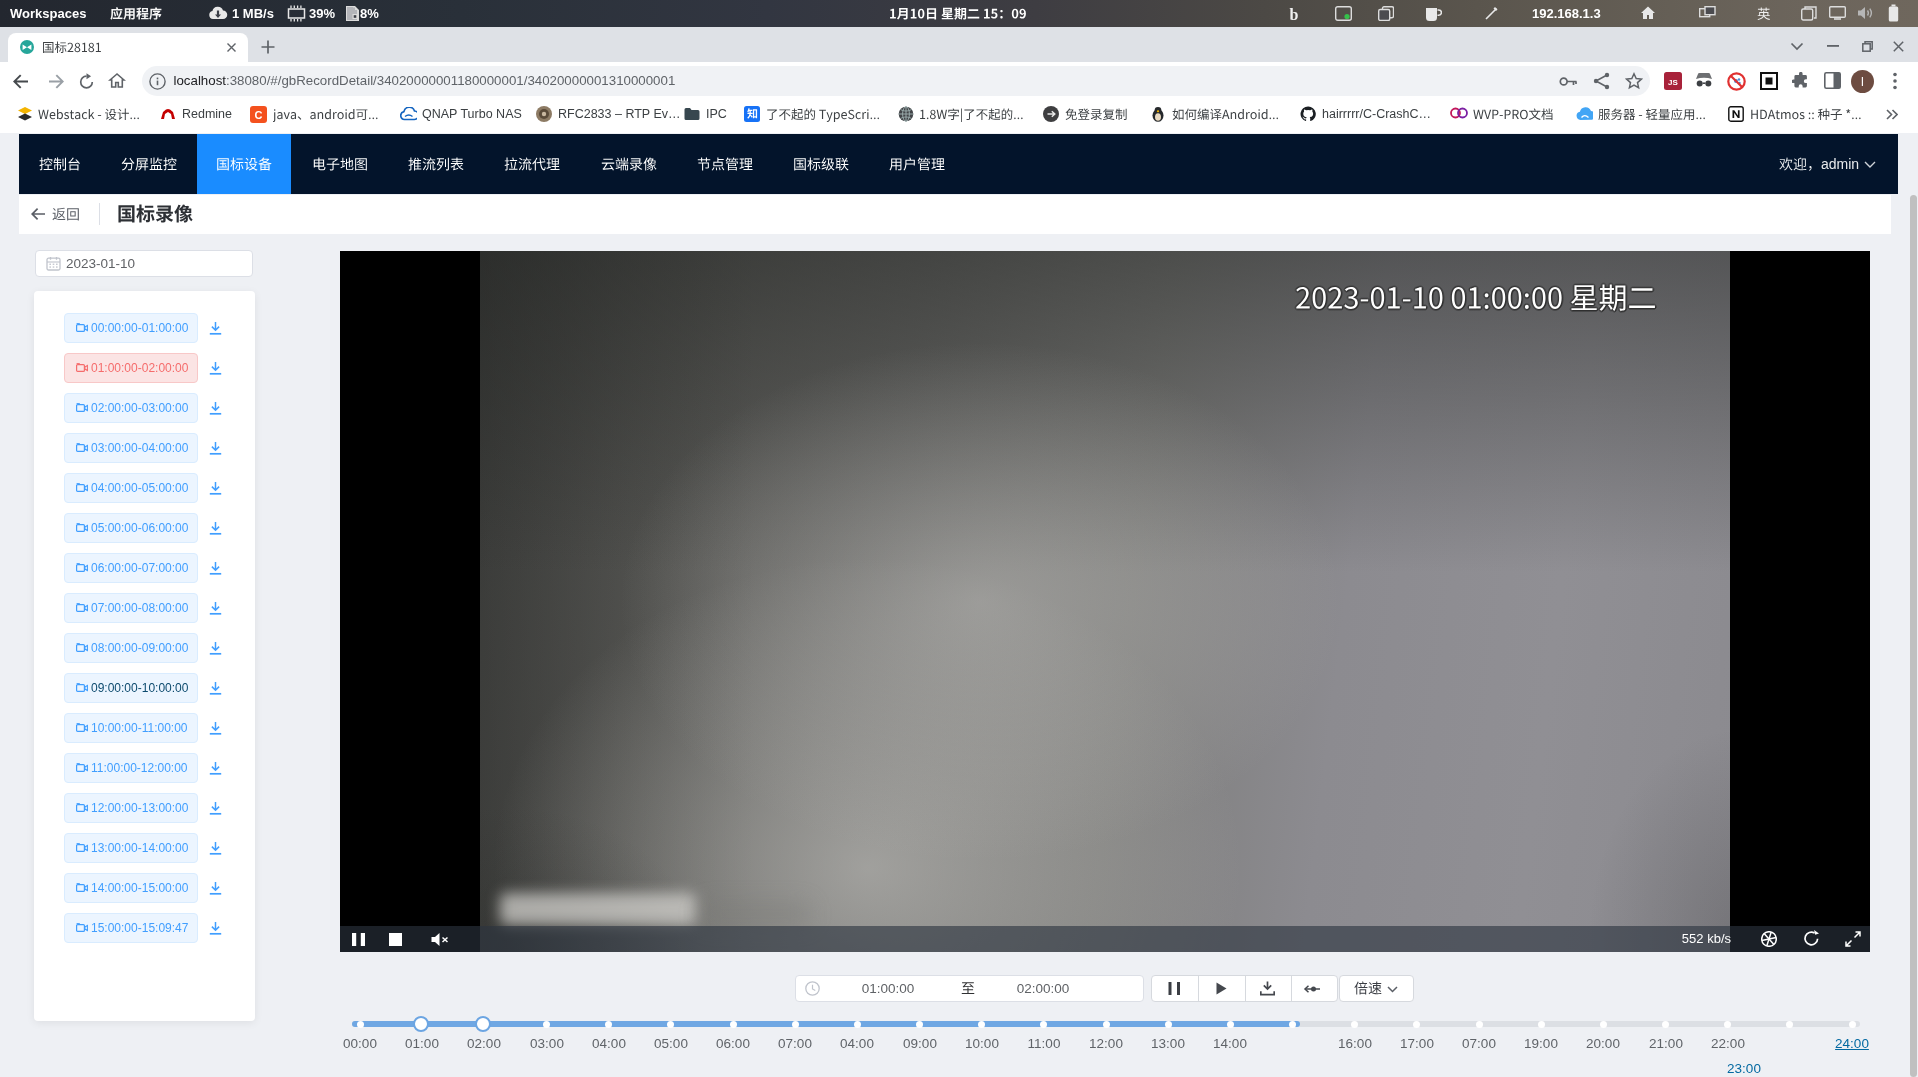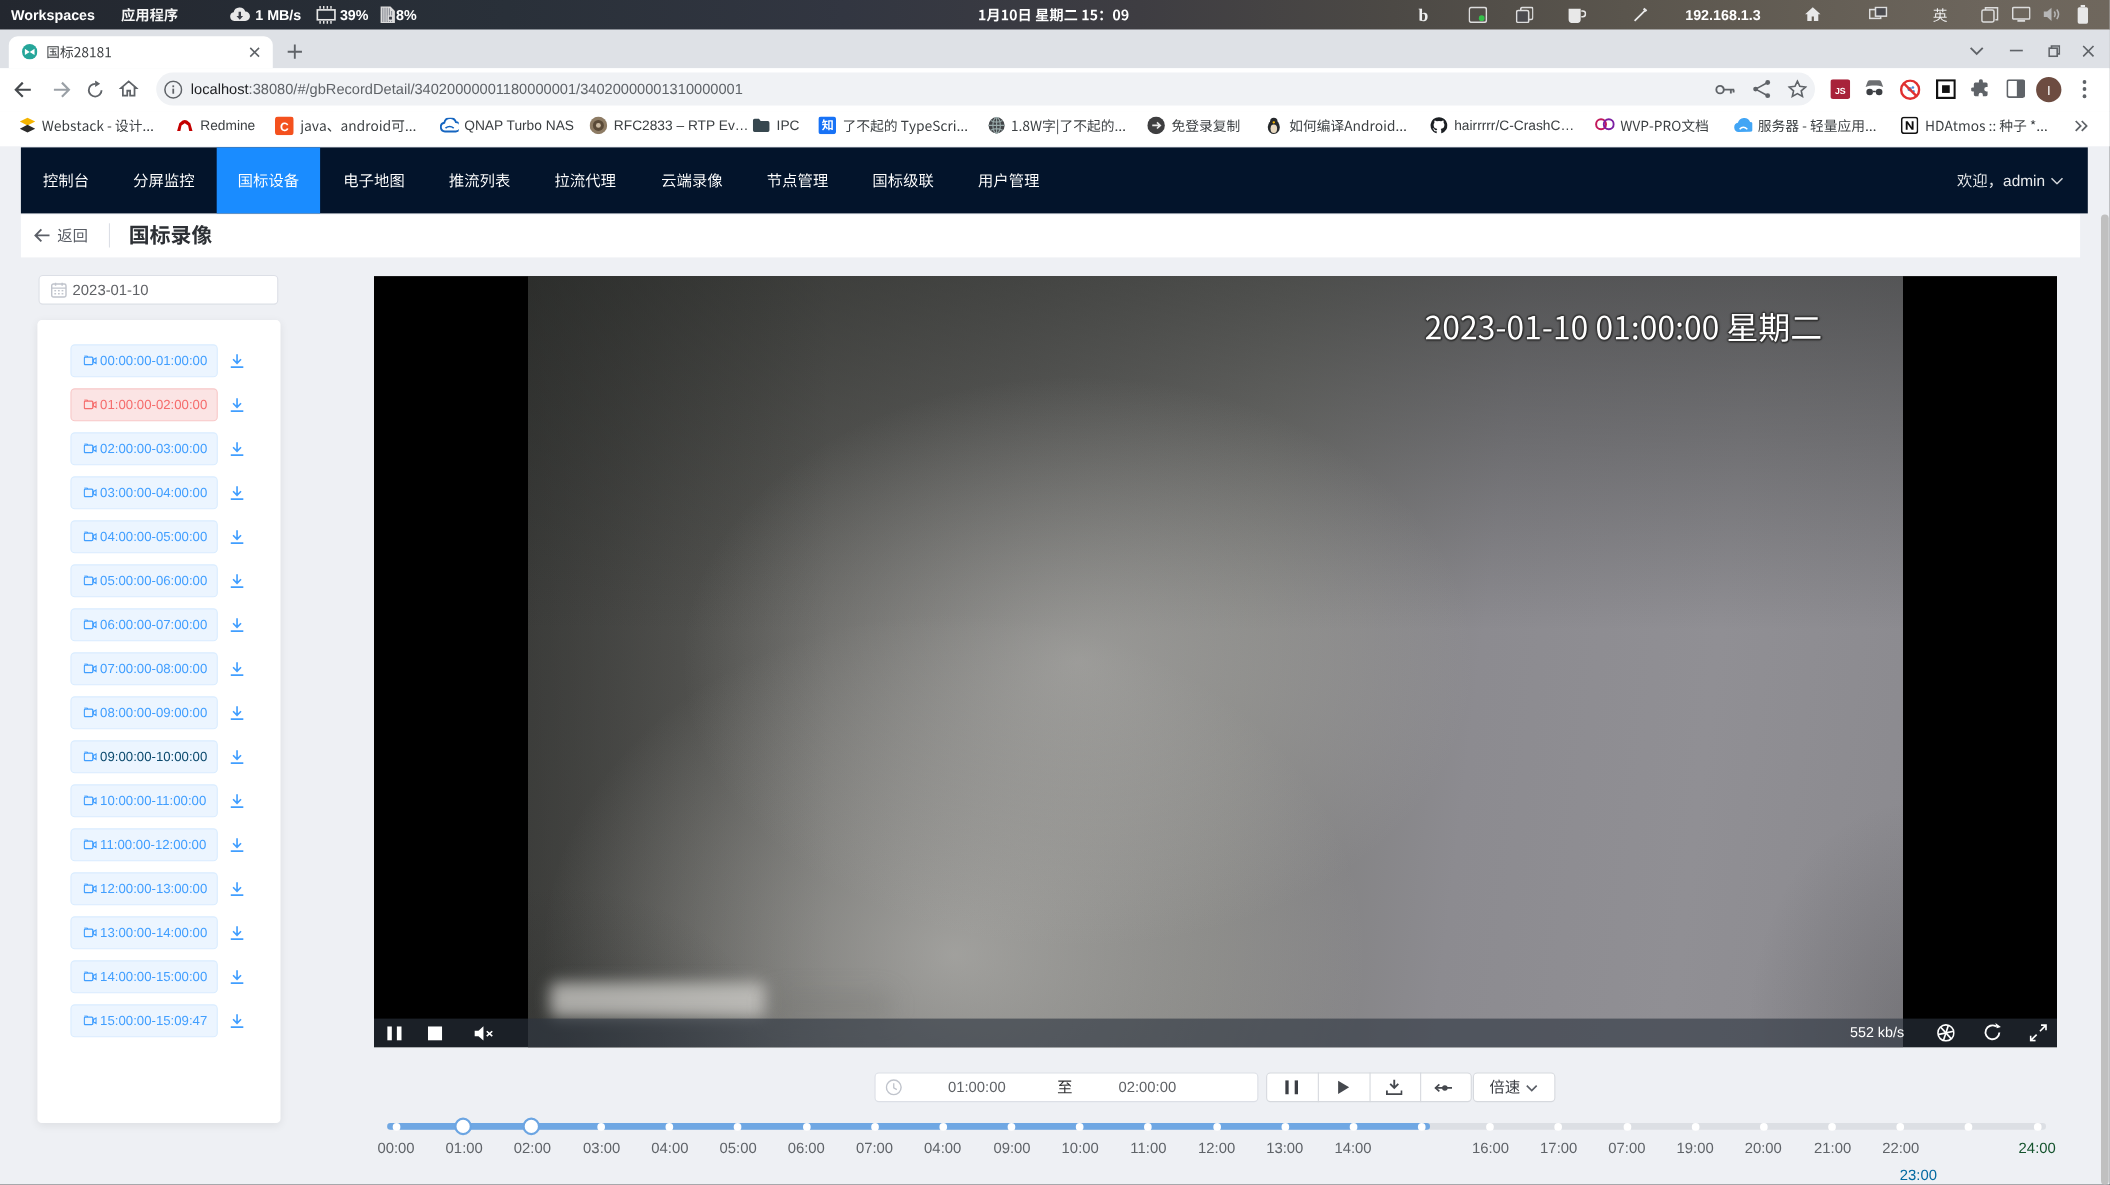--- a/index.html
+++ b/index.html
@@ -930,14 +930,14 @@
 <div style="position:absolute;left:1541px;top:1036.0px;font:400 13.5px 'Liberation Sans', sans-serif;color:#5f6368;line-height:16px;white-space:pre;transform:translateX(-50%);">19:00</div>
 <div style="position:absolute;left:1599.9px;top:1020.5px;width:7px;height:7px;border-radius:50%;background:#fff;"></div>
 <div style="position:absolute;left:1603px;top:1036.0px;font:400 13.5px 'Liberation Sans', sans-serif;color:#5f6368;line-height:16px;white-space:pre;transform:translateX(-50%);">20:00</div>
 <div style="position:absolute;left:1662.1px;top:1020.5px;width:7px;height:7px;border-radius:50%;background:#fff;"></div>
 <div style="position:absolute;left:1666px;top:1036.0px;font:400 13.5px 'Liberation Sans', sans-serif;color:#5f6368;line-height:16px;white-space:pre;transform:translateX(-50%);">21:00</div>
 <div style="position:absolute;left:1724.2px;top:1020.5px;width:7px;height:7px;border-radius:50%;background:#fff;"></div>
 <div style="position:absolute;left:1728px;top:1036.0px;font:400 13.5px 'Liberation Sans', sans-serif;color:#5f6368;line-height:16px;white-space:pre;transform:translateX(-50%);">22:00</div>
 <div style="position:absolute;left:1786.4px;top:1020.5px;width:7px;height:7px;border-radius:50%;background:#fff;"></div>
 <div style="position:absolute;left:1744px;top:1036.0px;font:400 13.5px 'Liberation Sans', sans-serif;color:#0369a1;line-height:16px;white-space:pre;transform:translateX(-50%);margin-top:25px;">23:00</div>
 <div style="position:absolute;left:1848.6px;top:1020.5px;width:7px;height:7px;border-radius:50%;background:#fff;"></div>
-<div style="position:absolute;left:1852px;top:1036.0px;font:400 13.5px 'Liberation Sans', sans-serif;color:#14532d;line-height:16px;white-space:pre;transform:translateX(-50%);">24:00</div>
+<div style="position:absolute;left:1852px;top:1036.0px;font:400 13.5px 'Liberation Sans', sans-serif;color:#0369a1;line-height:16px;white-space:pre;transform:translateX(-50%);text-decoration:underline;">24:00</div>
 <div style="position:absolute;left:413px;top:1016px;width:16px;height:16px;border-radius:50%;background:#fff;border:2px solid #6ca5e2;"></div>
 <div style="position:absolute;left:475px;top:1016px;width:16px;height:16px;border-radius:50%;background:#fff;border:2px solid #6ca5e2;"></div>
 </body></html>

